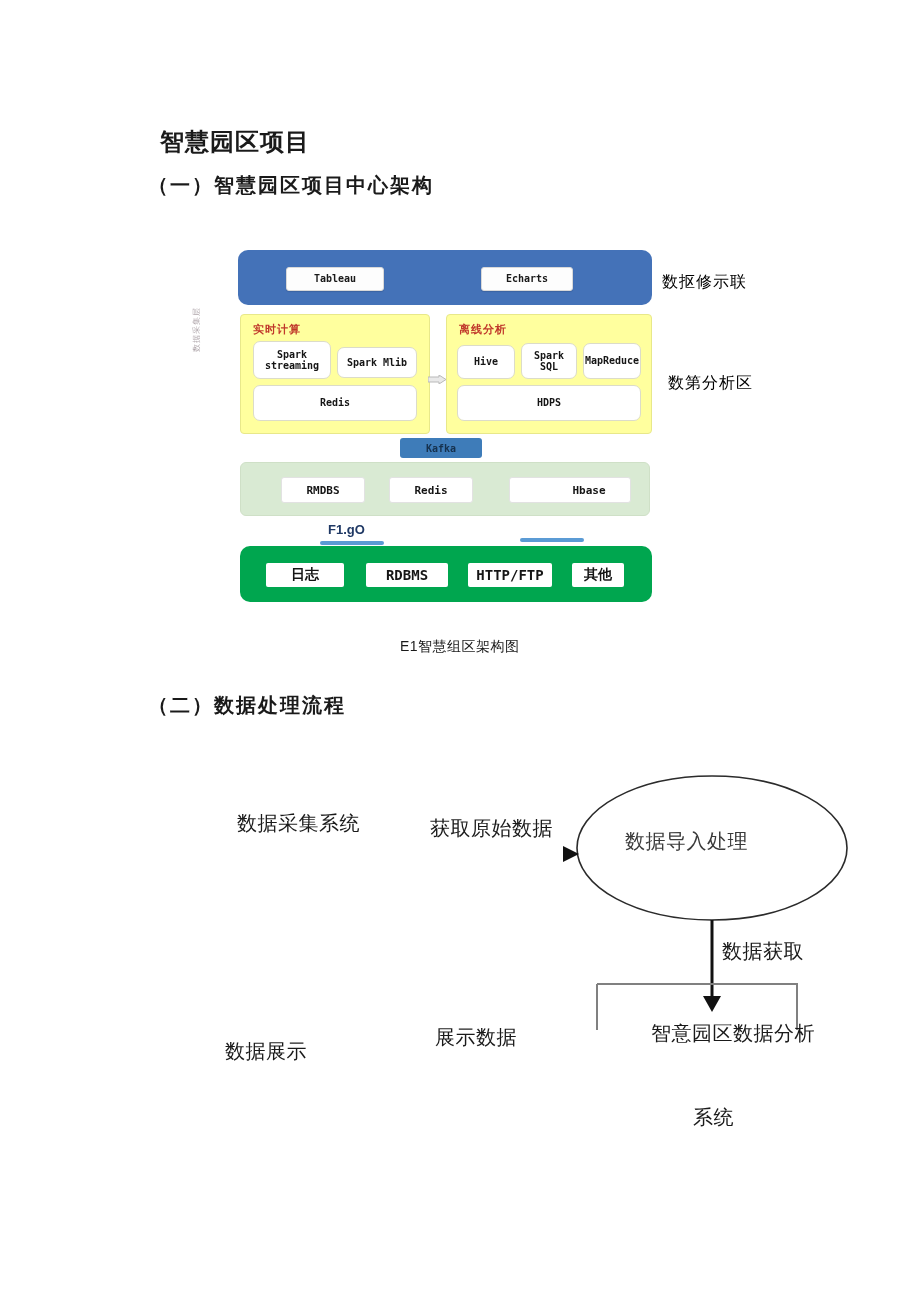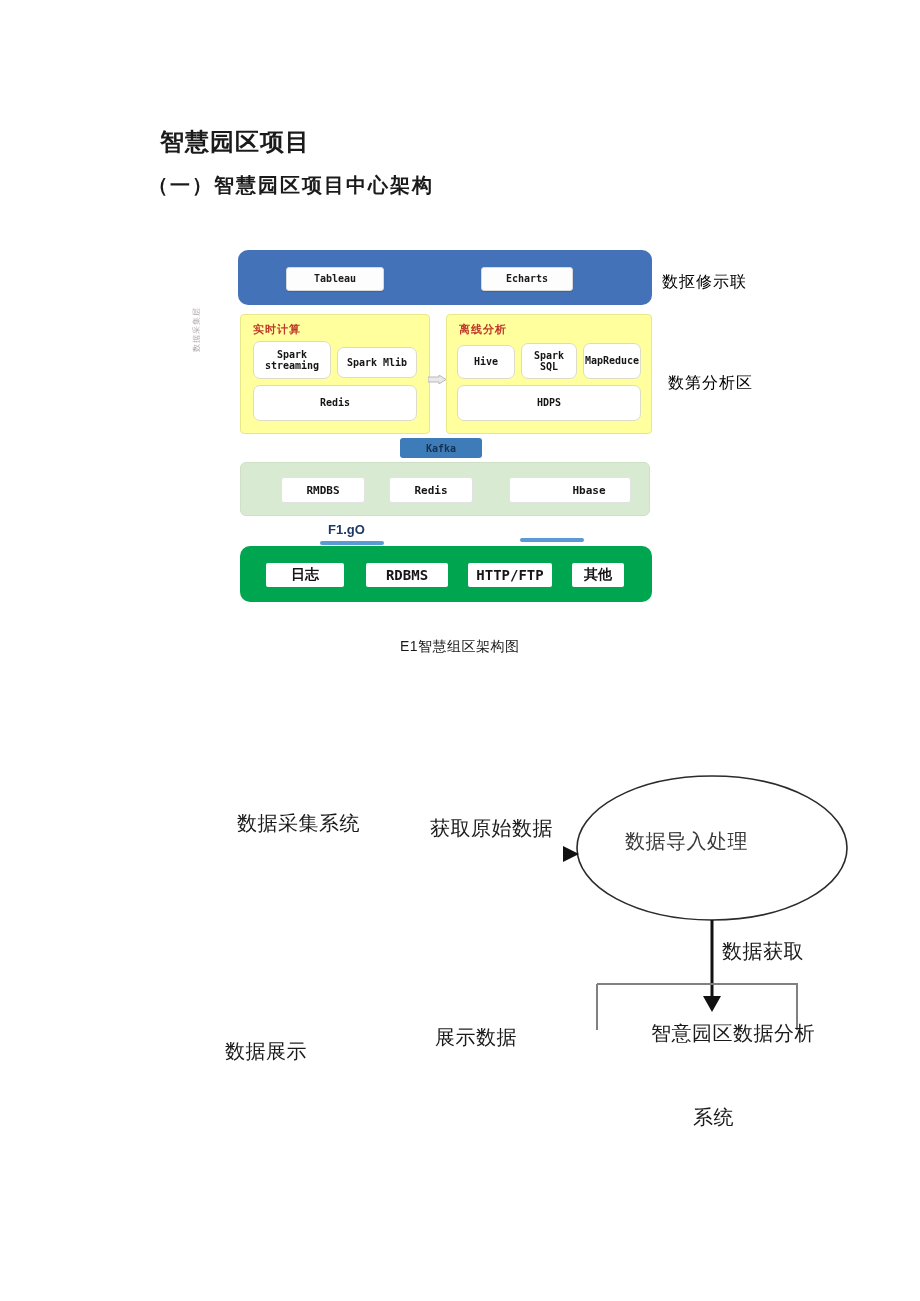--- a/index.html
+++ b/index.html
@@ -223,20 +223,21 @@
     </div>
   </div>
 
   <div class="ann ann-a">数抠修示联</div>
   <div class="ann ann-b">数第分析区</div>
 
   <div class="vlabel">数据采集层</div>
 
   <div class="fig-caption">E1智慧组区架构图</div>
 
+  <div class="sec-head sec2">（二）数据处理流程</div>
 
   <svg class="flow" viewBox="0 0 920 1301">
 
     <ellipse cx="712" cy="848" rx="135" ry="72" fill="#ffffff" stroke="#2b2b2b" stroke-width="1.6"></ellipse>
 
     <path d="M563 846 l16 8 l-16 8 z" fill="#111"></path>
 
     <line x1="712" y1="920" x2="712" y2="1000" stroke="#111" stroke-width="3"></line>
     <path d="M703 996 l9 16 l9 -16 z" fill="#111"></path>
 

